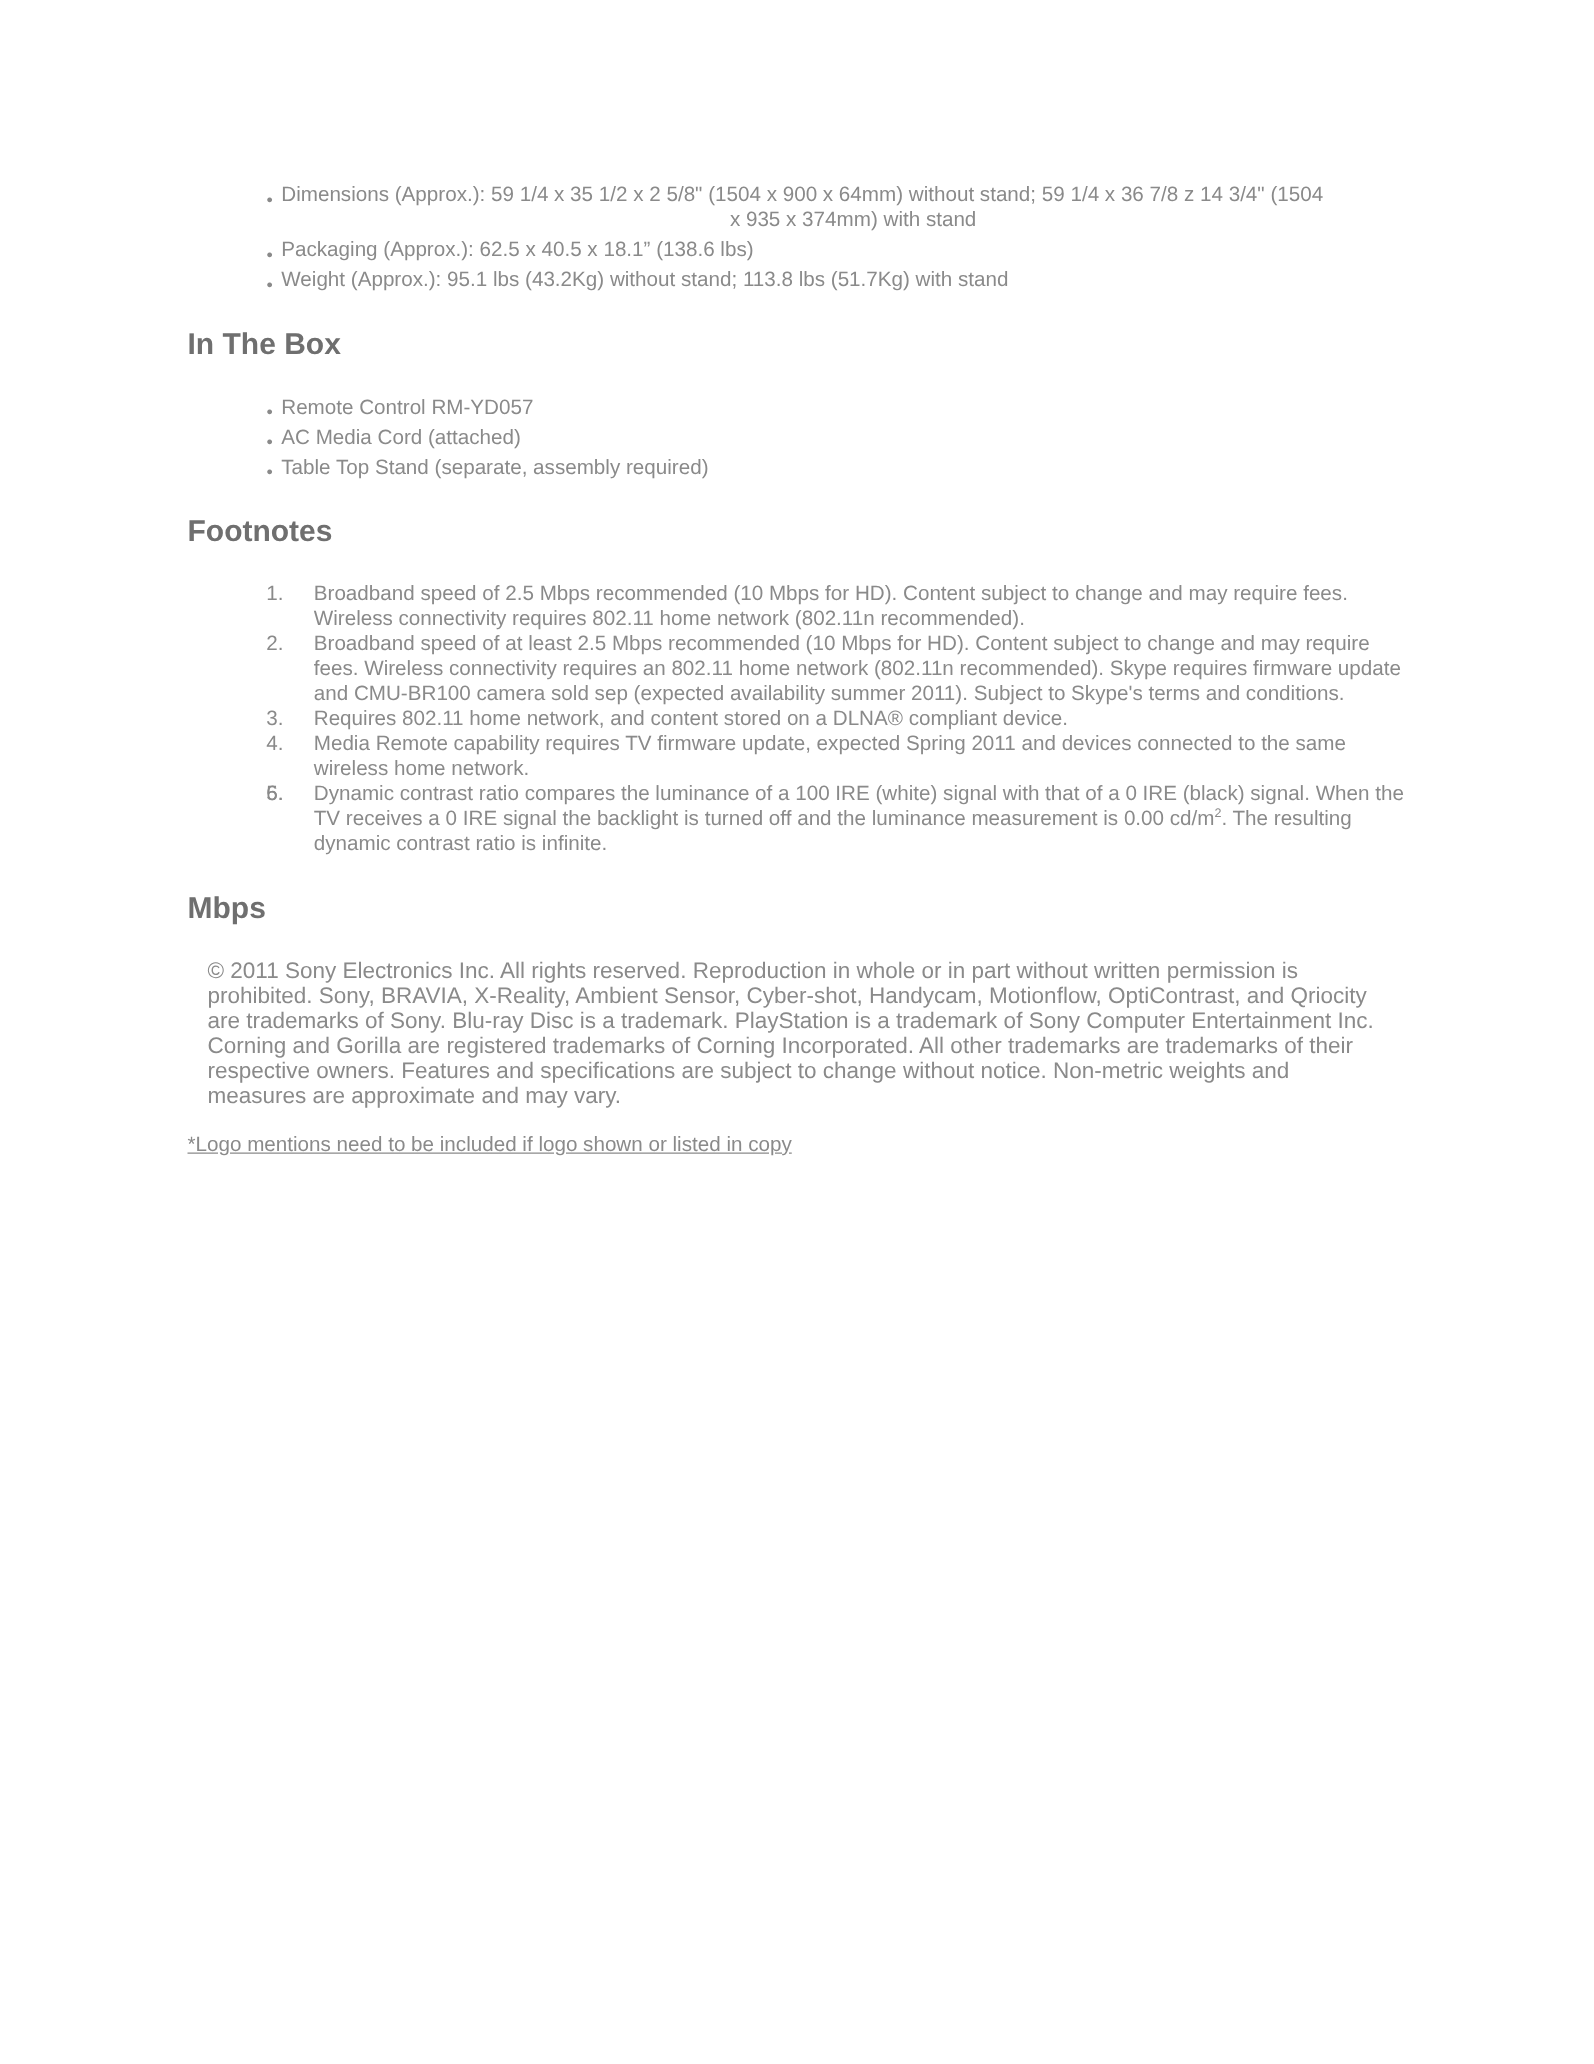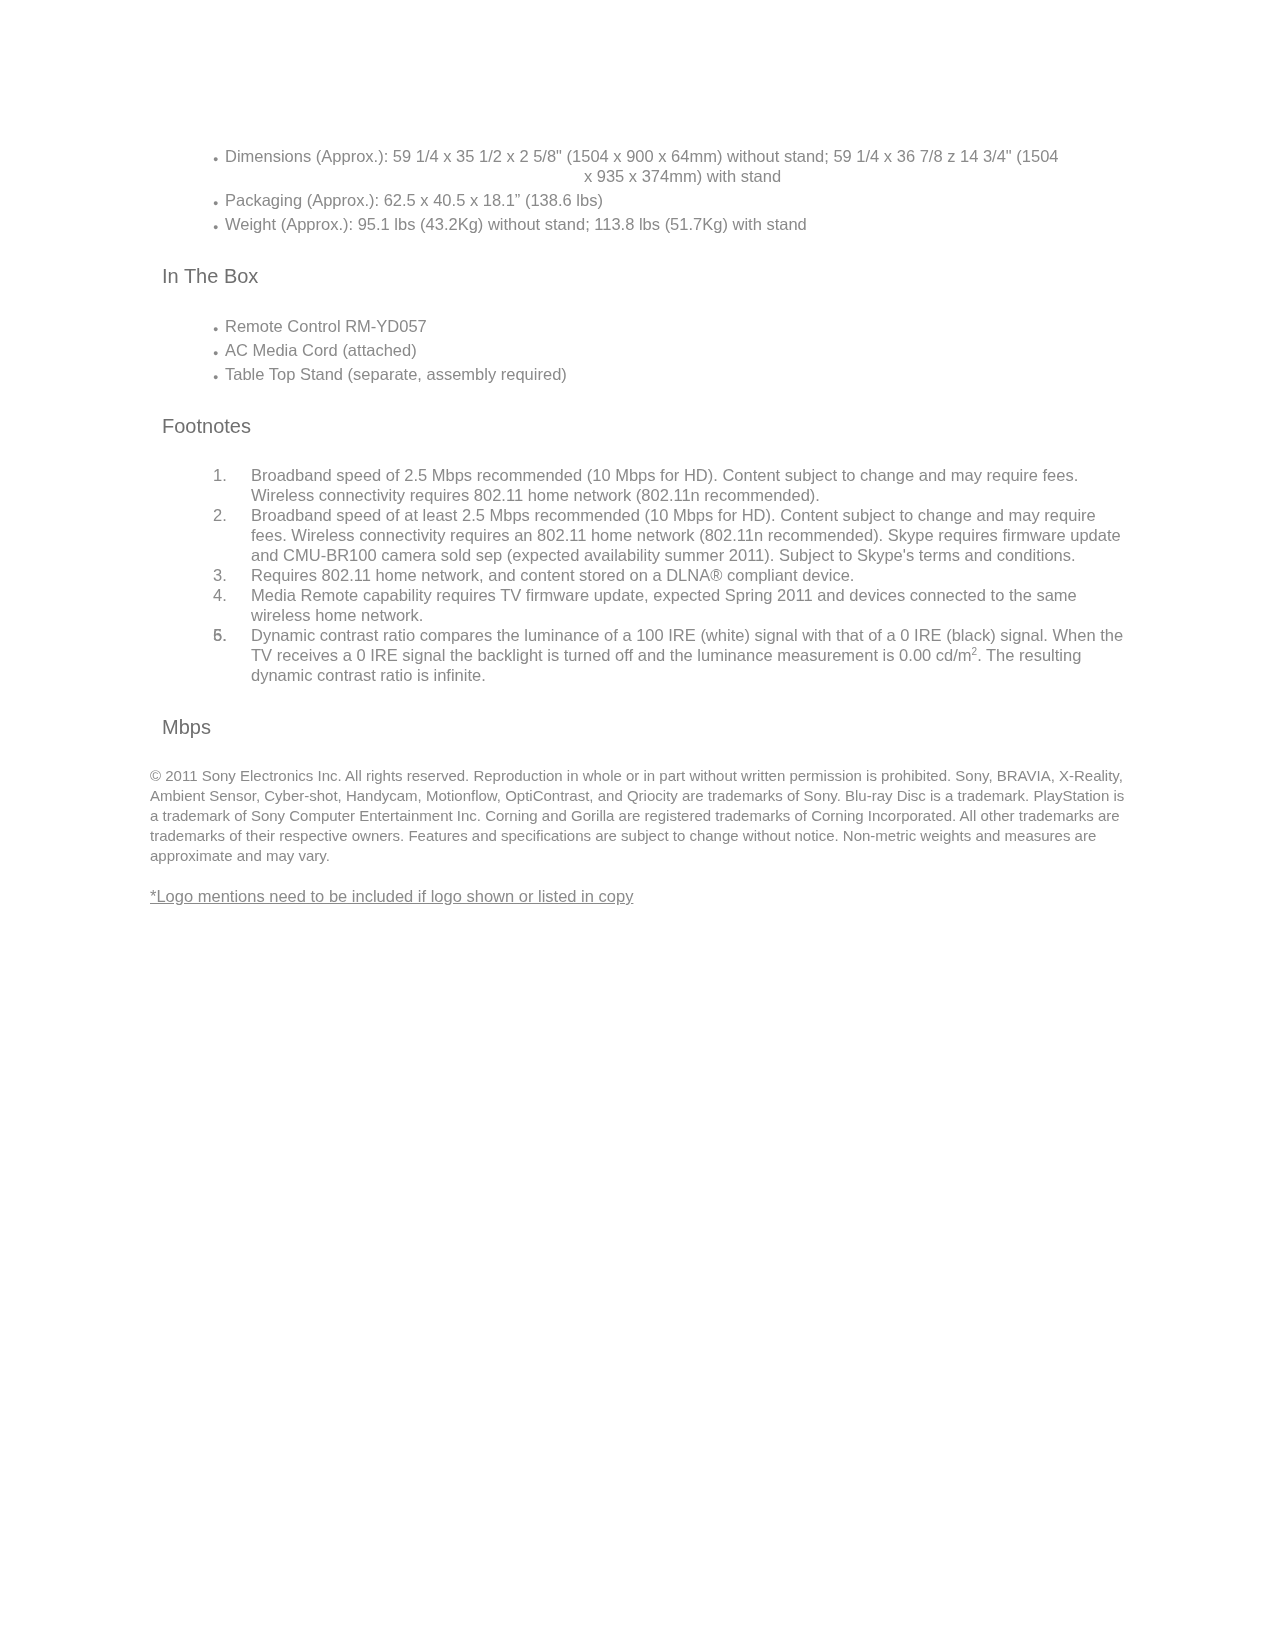--- a/index.html
+++ b/index.html
@@ -2,28 +2,28 @@
 <html><head>
 <meta charset="utf-8">
 <style>
   html, body { margin: 0; padding: 0; background: #ffffff; }
   body { width: 1275px; height: 1651px; position: relative; font-family: "Liberation Sans", sans-serif; color: #8a8a8a; }
   .page { position: absolute; left: 150px; top: 146px; width: 975px; }
   .bullets { list-style: none; margin: 0 0 0 63px; padding: 0; font-size: 16.5px; line-height: 20px; }
   .bullets li { position: relative; padding-left: 12px; margin-bottom: 4px; }
   .bullets li .dot { position: absolute; left: 0; top: 0; }
   .bullets li.wrap .cont { display: block; padding-left: 27px; margin-left: -12px; text-align: center; }
-  h2 { font-weight: normal; font-size: 20px; color: #6f6f6f; margin: 12px; line-height: 28px; }
+  h2 { font-weight: bold; font-size: 24px; color: #6f6f6f; margin: 0; line-height: 28px; }
   .h-inbox { margin-top: 28px; margin-bottom: 26px; }
   .h-foot { margin-top: 28px; margin-bottom: 25px; }
   .h-legal { margin-top: 28px; margin-bottom: 25px; }
   ol.notes { list-style: none; margin: 0; padding: 0 0 0 63px; font-size: 16.5px; line-height: 20px; }
   ol.notes li { position: relative; padding-left: 38px; }
   ol.notes li .num { position: absolute; left: 0; top: 0; }
-  .legal { font-size: 15px; line-height: 20px; margin: 0; }
+  .legal { font-size: 18px; line-height: 20px; margin: 16px; }
   .logo-note { font-size: 16.5px; line-height: 20px; margin-top: 20px; text-decoration: underline; }
   sup { font-size: 10px; line-height: 0; }
 </style>
 </head>
 <body>
 
 <div class="page">
   <ul class="bullets">
     <li class="wrap">
       <span class="dot" style="font-size:9px;top:3px;">●</span>

